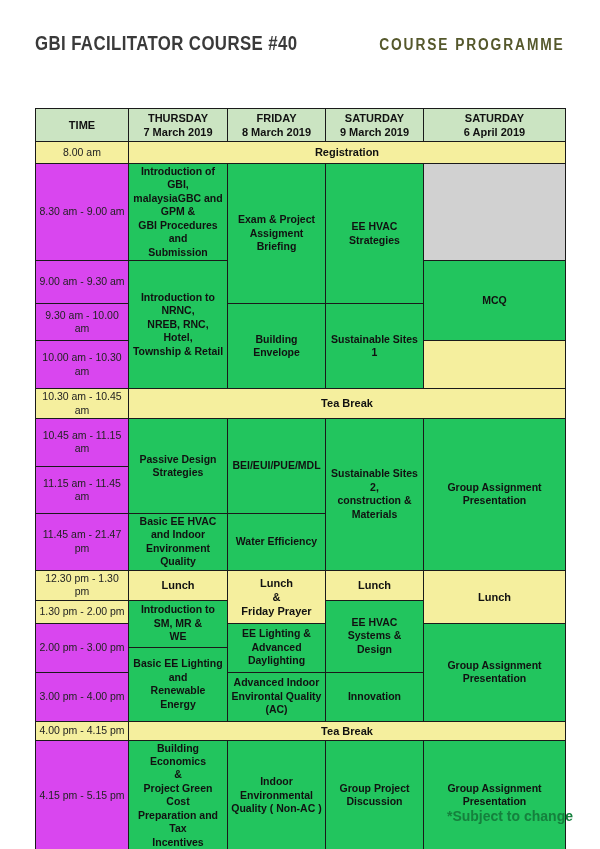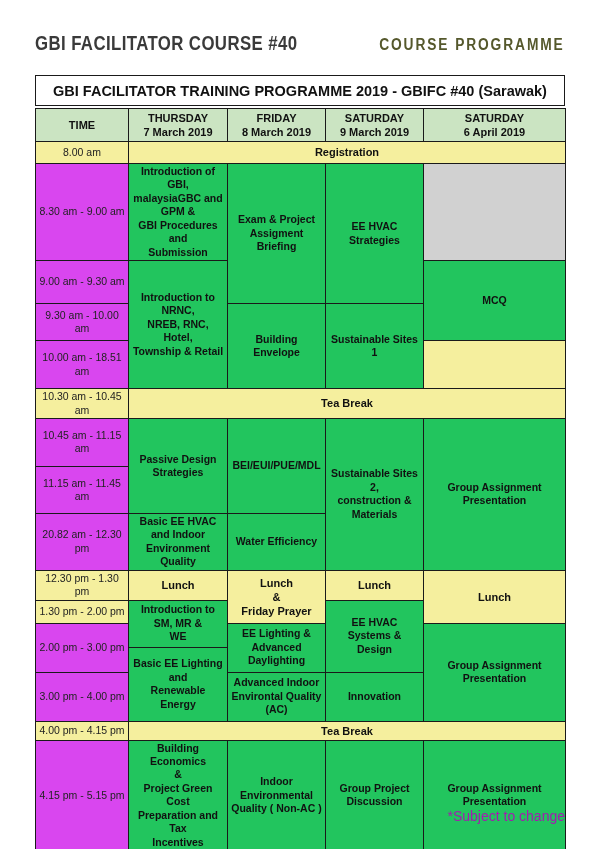--- a/index.html
+++ b/index.html
@@ -35,33 +35,32 @@
   }
   th.hdr{
     background:#cbe4c2;font-size:11px;font-weight:bold;color:#111;
   }
   td.time{font-size:10.5px;font-weight:normal;color:#222;background:#d946ef;}
   td.event{font-size:10.5px;font-weight:bold;color:#111;background:#22c55e;}
   td.band{font-size:11px;font-weight:bold;color:#111;}
   .yellow{background:#f5ef9e !important;}
   .gray{background:#d1d1d1 !important;}
   .footnote{
-    position:absolute;right:35px;top:808px;
-    font-size:14px;color:#a21caf;font-weight:normal;
+    position:absolute;right:27px;top:808px;
+    font-size:14px;color:#15803d;font-weight:bold;
   }
 </style>
 </head>
 <body>
 
 <div class="page">
 
   <div class="hdr-left">GBI FACILITATOR COURSE #40</div>
   <div class="hdr-right">COURSE PROGRAMME</div>
 
-  <div class="title-box">GBI FACILITATOR TRAINING PROGRAMME 2019 - GBIFC #40 (Sarawak)</div>
 
   <table class="sched">
     <colgroup>
       <col style="width:93px">
         <col style="width:99px">
         <col style="width:98px">
         <col style="width:98px">
         <col style="width:142px">
     </colgroup>
     <tbody>
@@ -102,21 +101,21 @@
         <td class="event" rowspan="2">MCQ</td>
       </tr>
 
       <tr style="height:37px">
         <td class="time">9.30 am - 10.00 am</td>
         <td class="event" rowspan="2">Building Envelope</td>
         <td class="event" rowspan="2">Sustainable Sites 1</td>
       </tr>
 
       <tr style="height:48px">
-        <td class="time">10.00 am - 18.51 am</td>
+        <td class="time">10.00 am - 10.30 am</td>
         <td class="yellow"></td>
       </tr>
 
       <tr style="height:25px">
         <td class="time yellow">10.30 am - 10.45 am</td>
         <td class="band yellow" colspan="4">Tea Break</td>
       </tr>
 
       <tr style="height:48px">
         <td class="time">10.45 am - 11.15 am</td>
@@ -126,21 +125,21 @@
 construction &amp; Materials</td>
         <td class="event" rowspan="3">Group Assignment
 Presentation</td>
       </tr>
 
       <tr style="height:47px">
         <td class="time">11.15 am - 11.45 am</td>
       </tr>
 
       <tr style="height:51px">
-        <td class="time">20.82 am - 12.30 pm</td>
+        <td class="time">11.45 am - 21.47 pm</td>
         <td class="event">Basic EE HVAC and Indoor
 Environment Quality</td>
         <td class="event">Water Efficiency</td>
       </tr>
 
       <tr style="height:22px">
         <td class="time yellow">12.30 pm - 1.30 pm</td>
         <td class="band yellow">Lunch</td>
         <td class="band yellow" rowspan="2">Lunch
 &amp;

